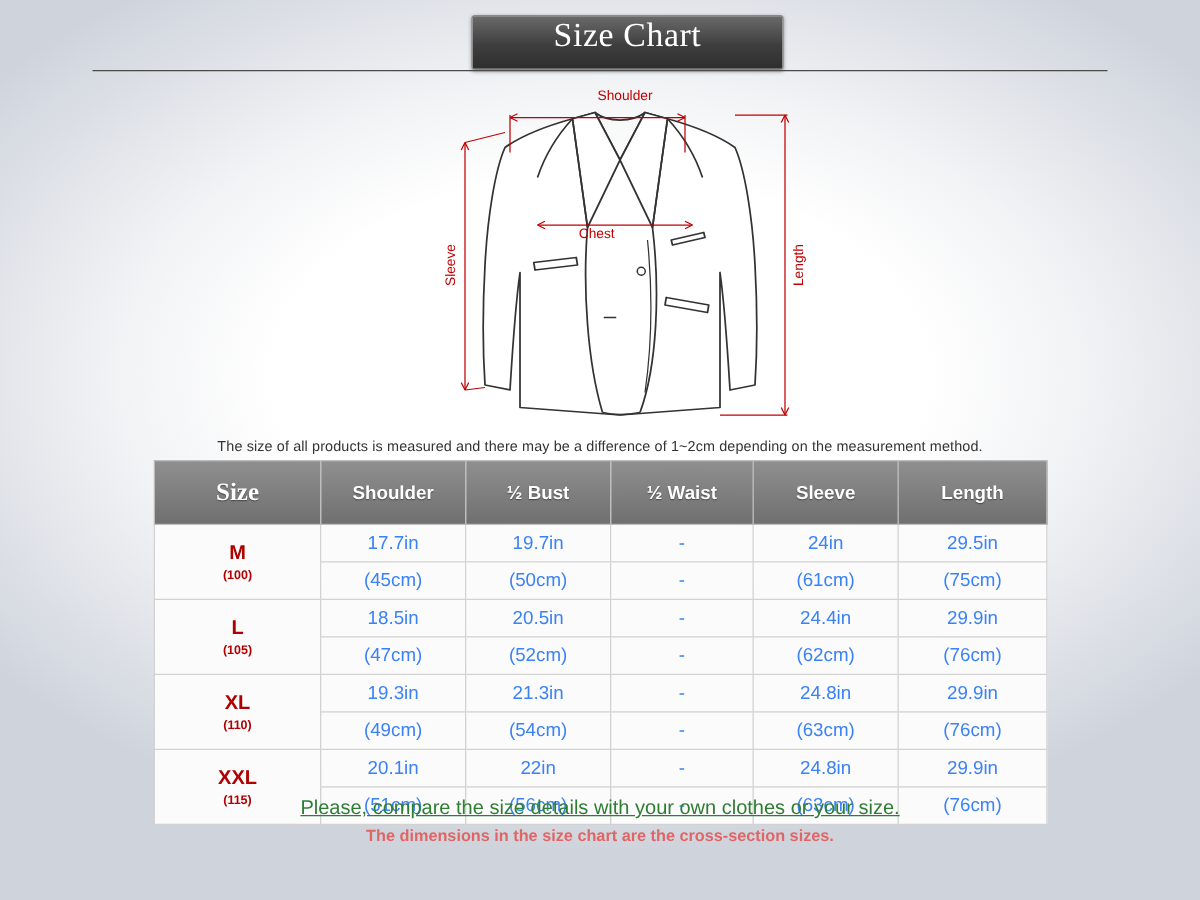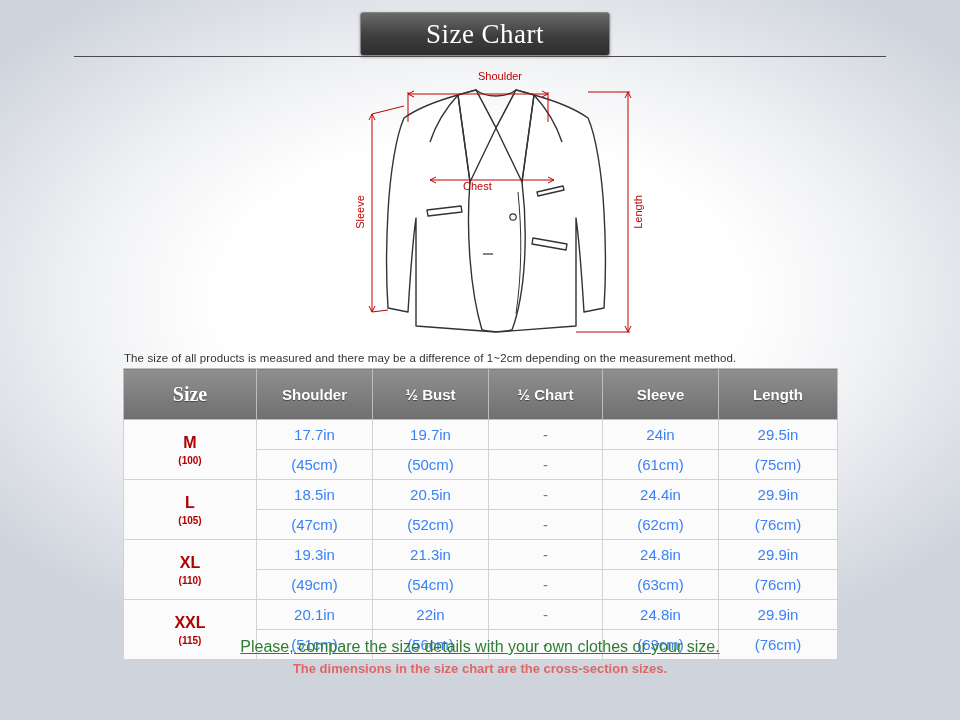--- a/index.html
+++ b/index.html
@@ -19,30 +19,30 @@
     height: 720px;
     background:
       radial-gradient(ellipse 620px 380px at 50% 300px, #ffffff 0%, #ffffff 42%, #f2f3f5 62%, #dfe2e8 82%, #cfd4dc 100%),
       linear-gradient(#d3d7de, #c9ced7);
     box-sizing: border-box;
   }
 
   
   .title-banner {
     position: absolute;
-    left: 360px;
+    left: 377px;
     top: 12px;
     width: 248px;
     height: 42px;
     background: linear-gradient(#6a6a6a, #3e3e3e 55%, #2e2e2e);
     border: 1px solid #888;
     border-radius: 3px;
     box-shadow: 0 1px 3px rgba(0,0,0,0.35);
     display: flex;
-    align-items: center;
+    align-items: flex-start;
     justify-content: center;
   }
   .title-banner span {
     color: #ffffff;
     font-family: "Liberation Serif", serif;
     font-size: 27px;
     letter-spacing: 0.5px;
   }
   .title-rule {
     position: absolute;
@@ -61,20 +61,21 @@
     width: 390px;
     height: 285px;
   }
   .illustration svg { display: block; }
 
   .note {
     position: absolute;
     left: 124px;
     top: 352px;
     width: 712px;
+    text-align: center;
     font-size: 11.5px;
     color: #333;
     letter-spacing: 0.1px;
   }
 
   
   .table-wrap {
     position: absolute;
     left: 123px;
     top: 368px;
@@ -242,21 +243,21 @@
           <col class="c3">
           <col class="c4">
           <col class="c5">
           <col class="c6">
       </colgroup>
       <thead>
         <tr>
           <th class="size-col">Size</th>
           <th>Shoulder</th>
           <th>½ Bust</th>
-          <th>½ Chart</th>
+          <th>½ Waist</th>
           <th>Sleeve</th>
           <th>Length</th>
         </tr>
       </thead>
       <tbody>
 
         <tr>
           <td class="size-cell" rowspan="2">
             <span>M</span>
             <span class="sub">(100)</span>

